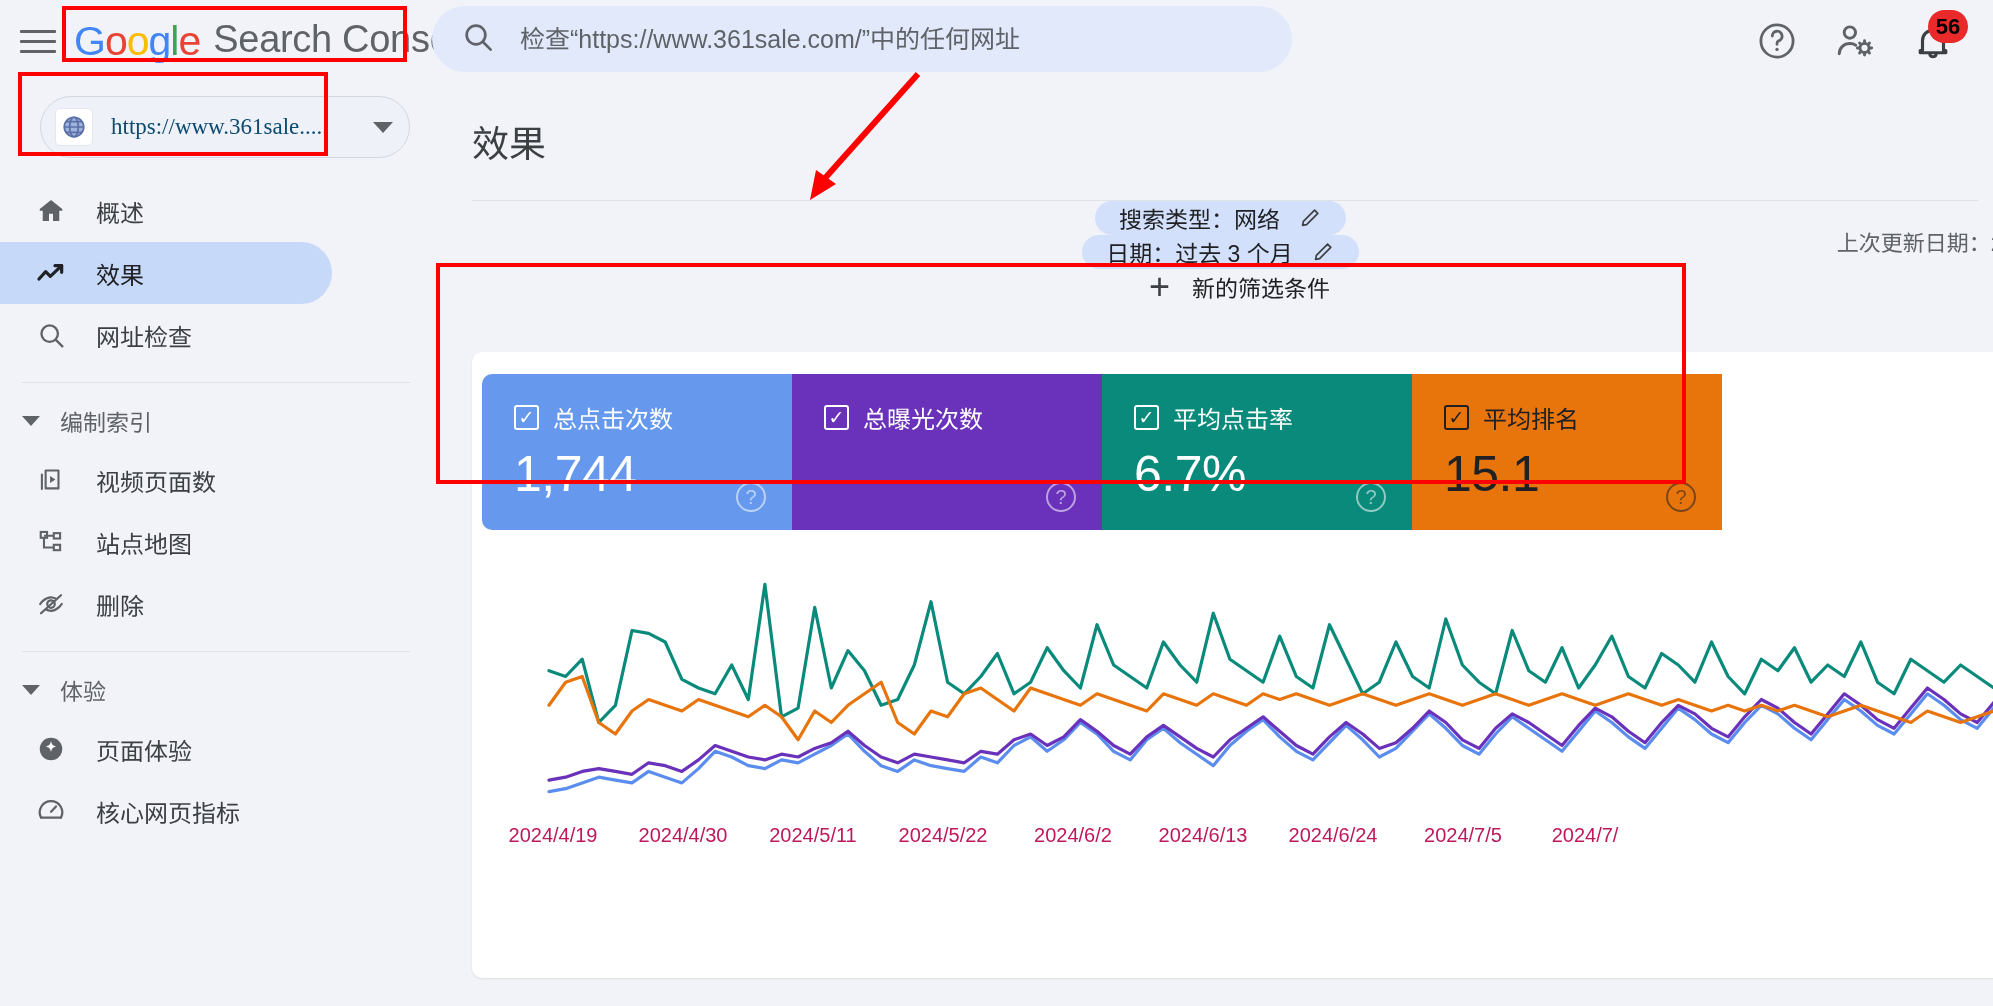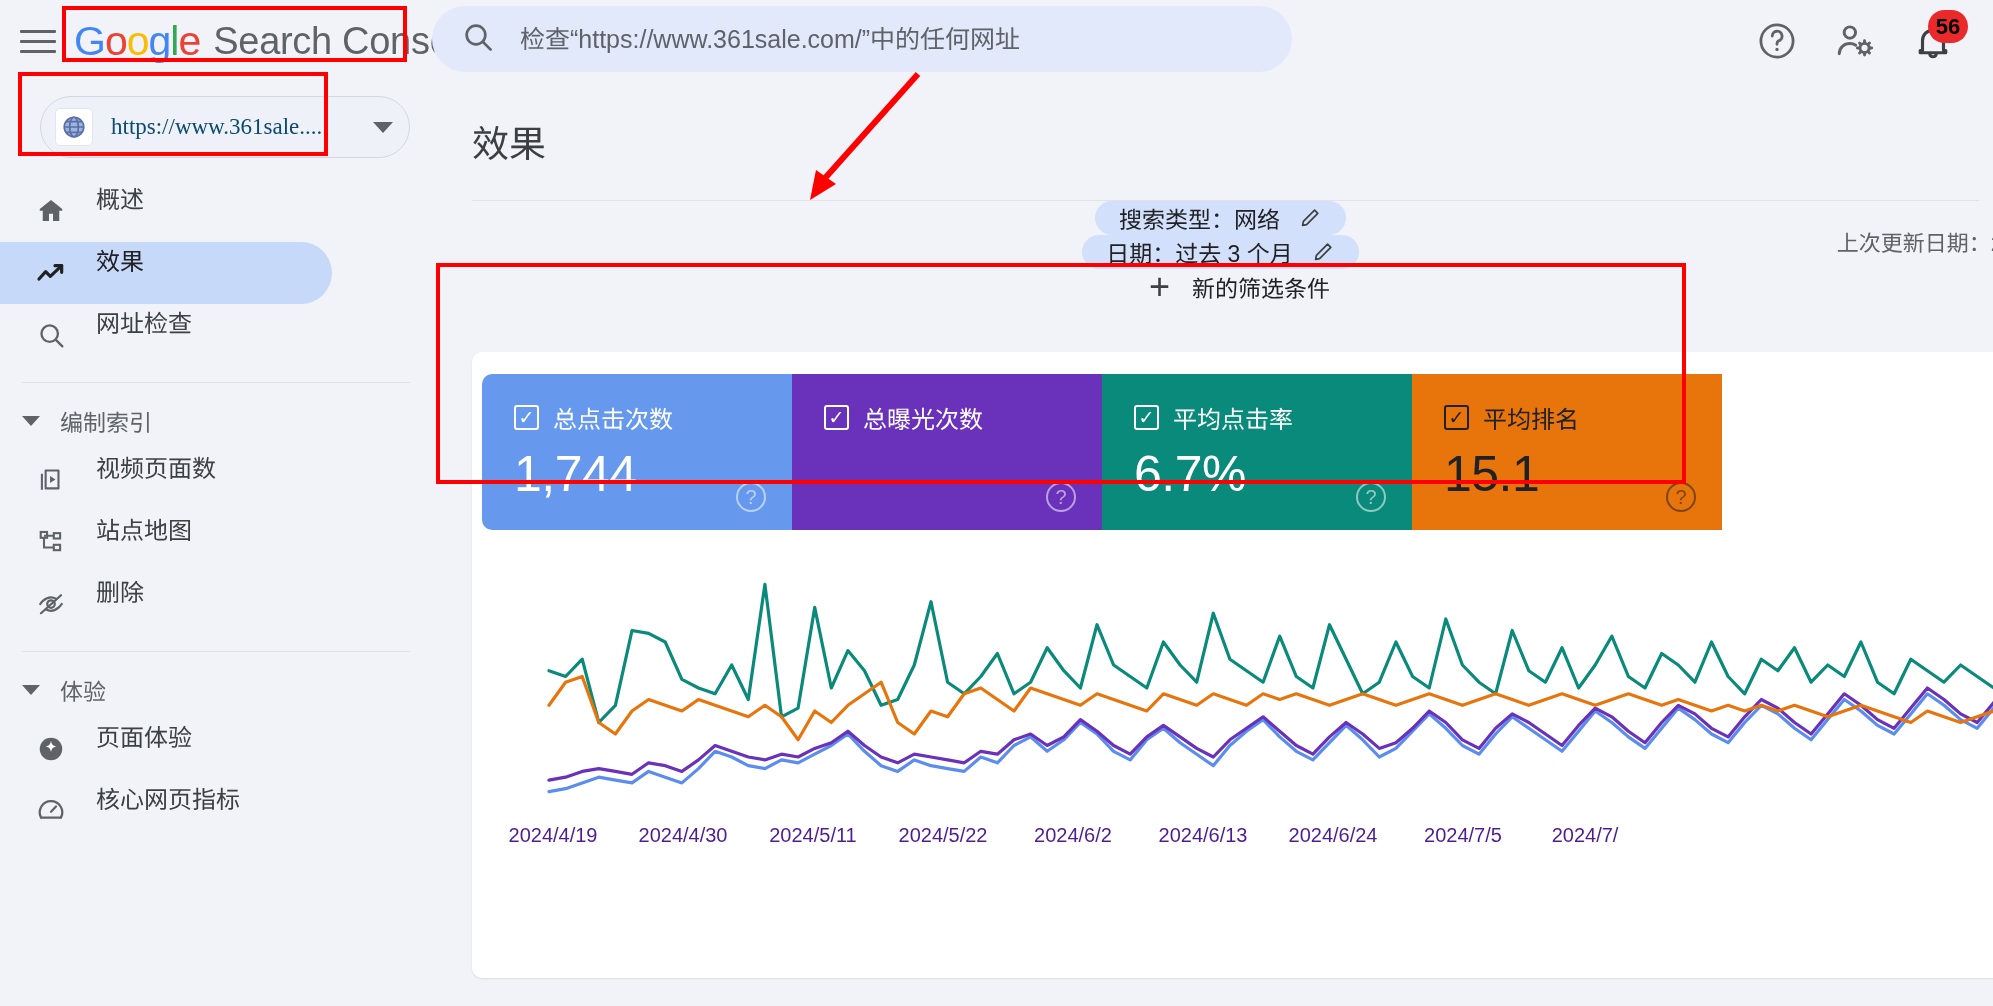--- a/index.html
+++ b/index.html
@@ -18,21 +18,21 @@
     background: #f1f3f8;
     display: flex; align-items: center;
   }
   .hamburger {
     width: 40px; height: 32px; margin-left: 20px; margin-right: 14px;
     display: flex; flex-direction: column; justify-content: center; gap: 7px;
     cursor: pointer; flex: 0 0 auto;
   }
   .hamburger span { display:block; width: 36px; height: 3px; background: #5f6368; border-radius: 1px; }
 
-  .brand { display: flex; align-items: center; flex: 0 0 auto; }
+  .brand { display: flex; align-items: flex-start; flex: 0 0 auto; }
   .glogo { font-size: 41px; letter-spacing: -1px; font-family: "Liberation Sans", sans-serif; }
   .g1 { color:#4285F4; } .g2 { color:#EA4335; } .g3 { color:#FBBC05; }
   .g4 { color:#4285F4; } .g5 { color:#34A853; } .g6 { color:#EA4335; }
   .brand-text { font-size: 38px; color: #5f6368; margin-left: 13px; letter-spacing: -0.3px; }
 
   .searchwrap {
     position: absolute; left: 432px; top: 6px;
     width: 860px; height: 66px;
     background: #e1e9fb; border-radius: 36px;
     display: flex; align-items: center; padding-left: 30px;
@@ -72,21 +72,21 @@
     border: 1px solid #e3e6ee;
   }
   .prop-url {
     font-size: 23px; color: #0c4a6e; margin-left: 18px; flex: 1 1 auto;
     white-space: nowrap; overflow: hidden; font-family: Liberation Serif, serif;
   }
   .caret { width: 0; height: 0; border-left: 10px solid transparent; border-right: 10px solid transparent; border-top: 11px solid #5f6368; flex:0 0 auto; }
 
   .navlist { margin-top: 22px; }
   .navitem {
-    display: flex; height: 62px;
+    display: flex; align-items: center; height: 62px;
     padding-left: 28px; cursor: pointer; color: #3c4043;
     border-top-right-radius: 31px; border-bottom-right-radius: 31px;
     margin-right: 100px;
   }
   .navitem .ico { width: 46px; flex: 0 0 auto; display:flex; align-items:center; justify-content:center; }
   .navitem .lbl { font-size: 24px; margin-left: 22px; }
   .navitem.active { background: #c7d9f8; }
   .navitem.active .lbl { color: #202124; }
 
   .divider { height: 1px; background: #dfe1e6; margin: 16px 22px 0 22px; }
@@ -140,21 +140,21 @@
   .qmark {
     position: absolute; right: 26px; bottom: 18px; width: 30px; height: 30px;
     border: 2px solid currentColor; border-radius: 50%; opacity: .55;
     display: flex; align-items: center; justify-content: center; font-size: 20px;
   }
 
   .chartarea { position: absolute; left: 0; top: 200px; width: 1560px; height: 426px; }
   .chartsvg { position: absolute; left: 30px; top: 0; }
   .xlabels { position: absolute; left: 0; top: 272px; width: 1560px; height: 40px; }
   .xlabels span {
-    position: absolute; font-size: 20px; color: #4c1d95; transform: translateX(-50%); white-space: nowrap;
+    position: absolute; font-size: 20px; color: #be185d; transform: translateX(-50%); white-space: nowrap;
   }
 
   
   .annot { position: absolute; border: 4px solid #ff0000; pointer-events: none; }
   #ann-logo   { left: 62px;  top: 6px;   width: 345px; height: 56px; }
   #ann-prop   { left: 18px;  top: 72px;  width: 310px; height: 84px; }
   #ann-cards  { left: 436px; top: 263px; width: 1250px; height: 221px; }
   .arrow-svg { position: absolute; left: 760px; top: 66px; pointer-events: none; }
 </style>
 </head>

